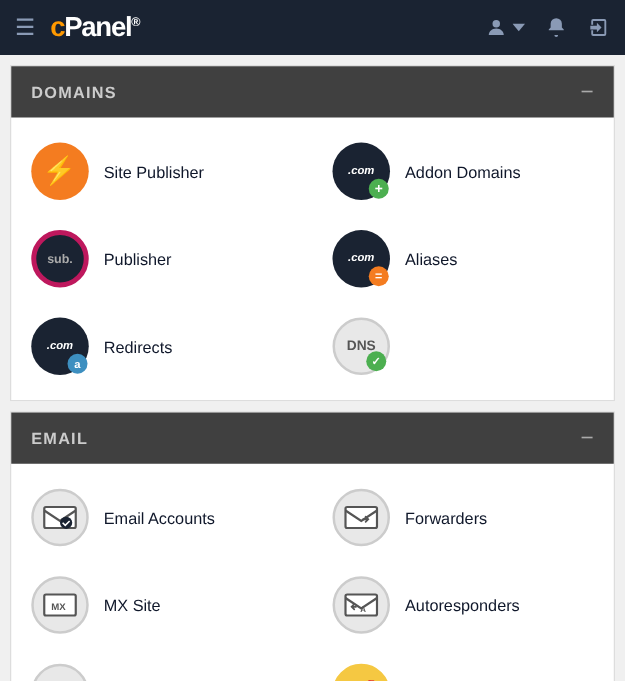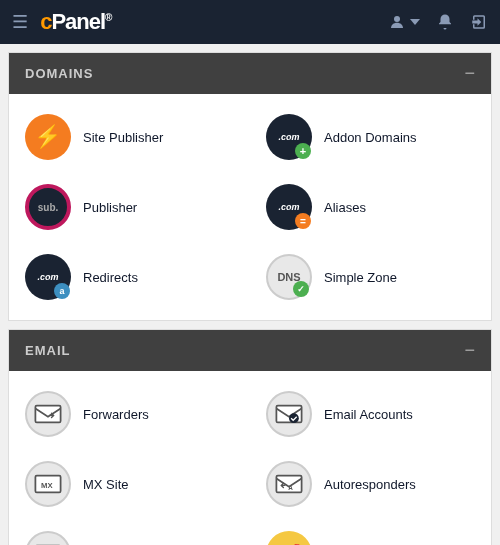--- a/index.html
+++ b/index.html
@@ -262,54 +262,53 @@
         <div class="badge" style="background:#3d8fc0; font-size:9px;">a</div>
       </div>
       <span class="item-label">Redirects</span>
     </div>
 
     <div class="item">
       <div class="icon-circle dns-icon">
         <span class="dns-text">DNS</span>
         <div class="badge badge-green" style="font-size:9px;">✓</div>
       </div>
-      <span class="item-label">Simple Zone</span>
     </div>
 
   </div>
 </div>
 
 <div class="section">
   <div class="section-header">
     <span class="section-title">EMAIL</span>
     <span class="section-collapse">−</span>
   </div>
   <div class="items-grid">
 
     <div class="item">
       <div class="email-icon-circle">
         <svg class="icon-svg" viewBox="0 0 40 32" fill="none" xmlns="http://www.w3.org/2000/svg">
           <rect x="2" y="4" width="36" height="24" rx="2" stroke="#555" stroke-width="2.5" fill="white"></rect>
           <path d="M2 8l18 12L38 8" stroke="#555" stroke-width="2.5"></path>
-          <path d="M22 18l6 0M25 15l3 3-3 3" stroke="#555" stroke-width="2" stroke-linecap="round"></path>
-        </svg>
-      </div>
-      <span class="item-label">Forwarders</span>
-    </div>
-
-    <div class="item">
-      <div class="email-icon-circle">
-        <svg class="icon-svg" viewBox="0 0 40 32" fill="none" xmlns="http://www.w3.org/2000/svg">
-          <rect x="2" y="4" width="36" height="24" rx="2" stroke="#555" stroke-width="2.5" fill="white"></rect>
-          <path d="M2 8l18 12L38 8" stroke="#555" stroke-width="2.5"></path>
           <circle cx="27" cy="22" r="7" fill="#1a2332"></circle>
           <path d="M23 22l3 3 5-5" stroke="white" stroke-width="1.8" fill="none"></path>
         </svg>
       </div>
       <span class="item-label">Email Accounts</span>
+    </div>
+
+    <div class="item">
+      <div class="email-icon-circle">
+        <svg class="icon-svg" viewBox="0 0 40 32" fill="none" xmlns="http://www.w3.org/2000/svg">
+          <rect x="2" y="4" width="36" height="24" rx="2" stroke="#555" stroke-width="2.5" fill="white"></rect>
+          <path d="M2 8l18 12L38 8" stroke="#555" stroke-width="2.5"></path>
+          <path d="M22 18l6 0M25 15l3 3-3 3" stroke="#555" stroke-width="2" stroke-linecap="round"></path>
+        </svg>
+      </div>
+      <span class="item-label">Forwarders</span>
     </div>
 
     <div class="item">
       <div class="email-icon-circle">
         <svg class="icon-svg" viewBox="0 0 40 32" fill="none" xmlns="http://www.w3.org/2000/svg">
           <rect x="2" y="4" width="36" height="24" rx="2" stroke="#555" stroke-width="2.5" fill="white"></rect>
           <text x="10" y="22" font-size="11" font-weight="bold" fill="#555" font-family="Arial">MX</text>
         </svg>
       </div>
       <span class="item-label">MX Site</span>

